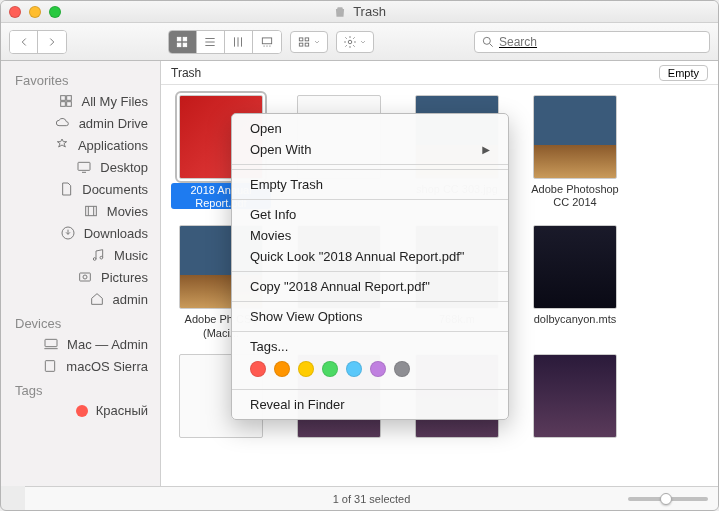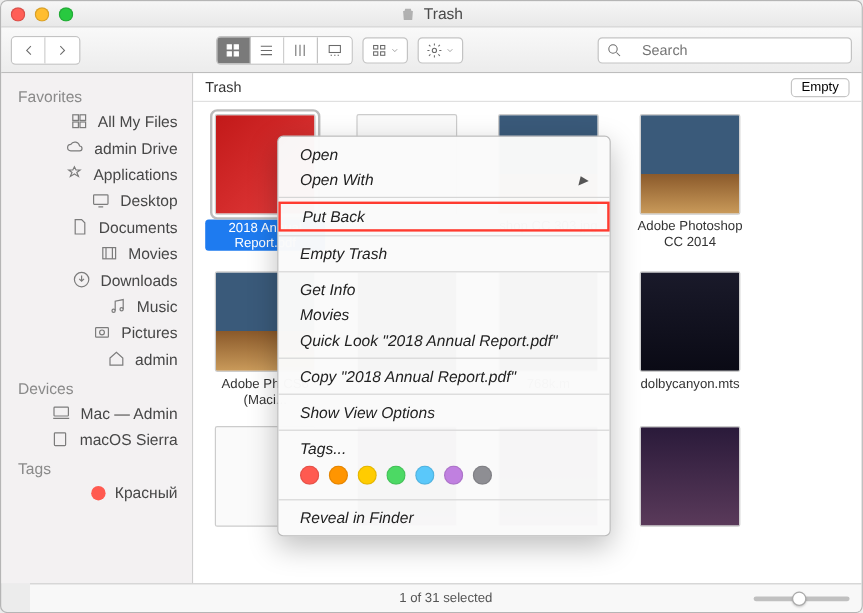--- a/index.html
+++ b/index.html
@@ -16,21 +16,21 @@
 
 .toolbar { height: 38px; background: linear-gradient(#f9f9f9,#ececec); border-bottom: 1px solid #bdbdbd; display:flex; align-items:center; padding: 0 8px; gap: 8px; }
 .seg { display:flex; border:1px solid #c3c3c3; border-radius:4px; overflow:hidden; background:#fff; }
 .seg button { width:28px; height:22px; background:#fff; border:none; border-right:1px solid #c3c3c3; display:flex; align-items:center; justify-content:center; cursor:pointer; }
 .seg button:last-child { border-right:none; }
 .seg button.active { background:#7a7a7a; color:#fff; }
 .toolbar svg { width:14px; height:14px; stroke:#6a6a6a; fill:none; stroke-width:1.5; }
 .seg button.active svg { stroke:#fff; fill:#fff; }
 .gear-btn, .group-btn { border:1px solid #c3c3c3; border-radius:4px; background:#fff; height:22px; padding:0 6px; display:flex; align-items:center; gap:2px; cursor:pointer; }
 .spacer { flex:1; }
-.search { border:1px solid #c3c3c3; border-radius:4px; background:#fff; height:22px; width:212px; display:flex; align-items:center; padding:0 6px; gap:16px; }
+.search { border:1px solid #c3c3c3; border-radius:4px; background:#fff; height:22px; width:236px; display:flex; align-items:center; padding:0 6px; gap:4px;text-decoration:underline; }
 .search input { border:none; outline:none; font-size:12px; flex:1; background:transparent; }
 
 
 .main { display:flex; height: calc(100% - 22px - 38px - 24px); }
 
 
 .sidebar { width: 160px; background:#f3f1f2; border-right:1px solid #cfcfcf; overflow-y:auto; font-size:13px; padding:6px 0; }
 .side-header { font-size:13px; color:#8a8a8a; padding:6px 14px 2px; font-weight:500; }
 .side-item { display:flex; align-items:center; gap:8px; padding:3px 12px; color:#474747; cursor:pointer;justify-content:flex-end; }
 .side-item svg { width:16px; height:16px; stroke:#7c7c7c; fill:none; stroke-width:1.5; flex-shrink:0; }
@@ -47,21 +47,21 @@
 .thumb { width:84px; height:84px; margin:0 auto 4px; background:#ddd; border:1px solid #ccc; border-radius:2px; display:flex; align-items:center; justify-content:center; overflow:hidden; }
 .thumb.selected-thumb { outline:2px solid #bcbcbc; outline-offset:2px; background: linear-gradient(135deg,#c21919,#e43d3d); }
 .thumb.mountain { background: linear-gradient(#3a5a7a 0%, #3a5a7a 60%, #8b5a2b 60%, #c99a5a 100%); }
 .thumb.dark { background: linear-gradient(#1a1a2a,#0a0a15); }
 .thumb.dark2 { background: linear-gradient(#2a1a3a,#5a3a5a); }
 .thumb.paper { background:#fafafa; }
 .file .label { display:block; line-height:1.2; max-height:2.4em; overflow:hidden; }
 .file.selected .label { background:#1e7bf0; color:#fff; border-radius:3px; padding:1px 3px; display:inline-block; }
 
 
-.context-menu { position:absolute; left:230px; top:112px; width:278px; background:rgba(250,250,250,0.98); border:1px solid #bcbcbc; border-radius:5px; box-shadow:0 8px 24px rgba(0,0,0,0.25); font-size:13px; padding:4px 0; z-index:100;font-style:italic; }
+.context-menu { position:absolute; left:230px; top:112px; width:278px; background:rgba(250,250,250,0.98); border:1px solid #bcbcbc; border-radius:5px; box-shadow:0 8px 24px rgba(0,0,0,0.25); font-size:13px; padding:4px 0; z-index:100; }
 .menu-item { padding:3px 18px; color:#222; cursor:pointer; display:flex; align-items:center; justify-content:space-between; }
 .menu-sep { height:1px; background:#d6d6d6; margin:4px 0; }
 .menu-highlight { border:2px solid #ff3b30; margin:-1px 0; }
 .submenu-arrow { font-size:10px; color:#555; }
 .tags-row { display:flex; gap:8px; padding:4px 18px 8px; }
 .tags-row span { width:16px; height:16px; border-radius:50%; display:inline-block; cursor:pointer; border:0.5px solid rgba(0,0,0,0.1); }
 
 
 .statusbar { height:24px; border-top:1px solid #cfcfcf; background:#f8f8f8; display:flex; align-items:center; justify-content:center; font-size:11px; color:#555; position:relative;margin-left:24px; }
 .zoom { position:absolute; right:10px; display:flex; align-items:center; gap:6px; }
@@ -327,25 +327,20 @@
 
 <div class="context-menu">
   <div class="menu-item">
       <span>Open</span>
     </div>
   <div class="menu-item">
       <span>Open With</span>
       <span class="submenu-arrow">▶</span>
     </div>
   <div class="menu-sep"></div>
-  <div class="menu-highlight">
-    <div class="menu-item">
-        <span>Put Back</span>
-      </div>
-  </div>
   <div class="menu-sep"></div>
   <div class="menu-item">
       <span>Empty Trash</span>
     </div>
   <div class="menu-sep"></div>
   <div class="menu-item">
       <span>Get Info</span>
     </div>
   <div class="menu-item">
       <span>Movies</span>

